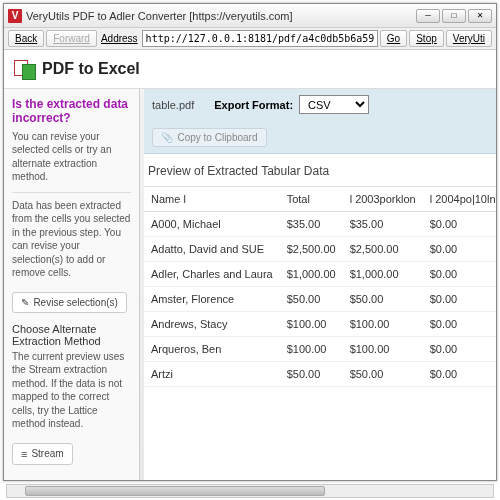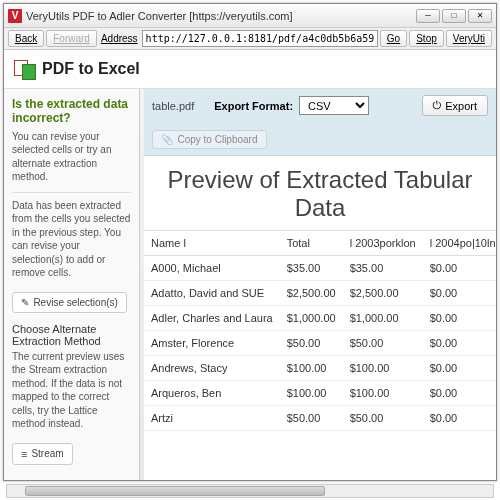--- a/index.html
+++ b/index.html
@@ -15,35 +15,35 @@
 .tbtn.disabled { color: #aaa; }
 .addr-label { font-size: 10px; margin: 0 2px; text-decoration: underline; }
 .addr-input { flex: 1; height: 17px; font-family: monospace; font-size: 10px; padding: 0 3px; border: 1px solid #999; }
 .header-strip { display: flex; align-items: center; padding: 8px 10px; background: #fff; border-bottom: 1px solid #ddd; }
 .logo { width: 22px; height: 22px; position: relative; margin-right: 6px; }
 .logo-pdf { position: absolute; width: 14px; height: 16px; border: 1px solid #b33; background: #fff; top: 2px; left: 0; }
 .logo-xls { position: absolute; width: 14px; height: 16px; border: 1px solid #2a7d2a; background: #3faa3f; bottom: 0; right: 0; }
 .logo-text { font-size: 16px; font-weight: bold; color: #222; }
 .body-area { flex: 1; display: flex; overflow: hidden; position: relative; }
 .sidebar { width: 136px; background: #f9f9f9; border-right: 1px solid #ccc; padding: 8px 8px; overflow: hidden; font-size: 11px; color: #444; }
-.sidebar h3 { font-size: 12px; font-weight: bold; color: #4d7c0f; margin-bottom: 4px; line-height: 1.2; }
+.sidebar h3 { font-size: 12px; font-weight: bold; color: #a21caf; margin-bottom: 4px; line-height: 1.2; }
 .sidebar p { font-size: 10px; line-height: 1.35; color: #555; margin-bottom: 8px; }
 .sidebar hr { border: none; border-top: 1px solid #ddd; margin: 4px 0 6px; }
 .sidebar .sub { font-size: 11px; color: #333; margin-bottom: 3px; }
 .side-btn { display: inline-flex; align-items: flex-start; gap: 4px; border: 1px solid #ccc; border-radius: 3px; padding: 4px 8px; background: #fff; font-size: 10px; cursor: pointer; margin-top: 4px; }
 .drag-handle { position: absolute; left: 136px; top: 0; bottom: 0; width: 6px; cursor: ew-resize; }
 .drag-dots::before { content: "⋮"; position: absolute; top: 6px; left: 1px; color: #999; font-size: 12px; }
 .content { flex: 1; background: #fff; overflow: hidden; display: flex; flex-direction: column; position: relative; margin-left: 4px; }
 .control-row { background: #dbe9f1; padding: 6px 8px; display: flex; align-items: center; gap: 6px; flex-wrap: wrap; border-bottom: 1px solid #c5d8e3; }
 .filename { font-size: 11px; color: #444; }
 .fmt-label { font-weight: bold; font-size: 11px; }
 .fmt-select { border: 1px solid #888; font-size: 11px; padding: 2px 4px; width: 70px; height: 19px; background: #fff; }
 .export-btn { border: 1px solid #bbb; background: linear-gradient(#fff,#eee); padding: 3px 10px; border-radius: 3px; font-size: 11px; cursor: pointer; display: inline-flex; align-items: center; gap: 4px; }
 .copy-btn { border: 1px solid #c8d4dc; background: #eaf1f6; color: #888; padding: 3px 8px; border-radius: 3px; font-size: 10px; display: inline-flex; align-items: center; gap: 4px; }
-.preview-title { font-size: 24px; color: #444; padding: 10px 4px 8px; font-weight: normal; text-align: center; }
+.preview-title { font-size: 12px; color: #444; padding: 10px 4px 8px; font-weight: normal; }
 .table-wrap { overflow: hidden; border-top: 1px solid #ddd; flex: 1; }
 table { border-collapse: collapse; width: 100%; font-size: 11px; }
 th, td { text-align: left; padding: 6px 7px; border-bottom: 1px solid #eee; white-space: nowrap; color: #333; }
 th { font-weight: normal; color: #333; border-bottom: 1px solid #ddd; }
 .hscroll { position: absolute; bottom: 2px; left: 6px; right: 6px; height: 14px; background: #eee; border: 1px solid #ccc; }
 .hscroll-thumb { position: absolute; top: 1px; left: 18px; width: 300px; height: 10px; background: linear-gradient(#ddd,#bbb); border: 1px solid #aaa; border-radius: 2px; }
 .power-icon::before { content: "⏻"; font-size: 11px; }
 .clip-icon::before { content: "📎"; font-size: 10px; opacity: .5; }
 .pencil-icon::before { content: "✎"; font-size: 10px; }
 .bars-icon::before { content: "≡"; font-size: 11px; font-weight: bold; }
@@ -105,24 +105,20 @@
 
     <div class="content">
       <div class="control-row">
         <span class="filename">table.pdf</span>
         <span style="flex-basis:8px"></span>
         <span class="fmt-label">Export Format:</span>
         <select class="fmt-select">
           <option>CSV</option>
         </select>
         <span style="flex:1"></span>
-        <div class="export-btn">
-          <span class="power-icon"></span>
-          <span>Export</span>
-        </div>
         <div style="flex-basis:100%;height:2px"></div>
         <div class="copy-btn">
           <span class="clip-icon"></span>
           <span>Copy to Clipboard</span>
         </div>
       </div>
 
       <div class="preview-title">Preview of Extracted Tabular Data</div>
 
       <div class="table-wrap">

